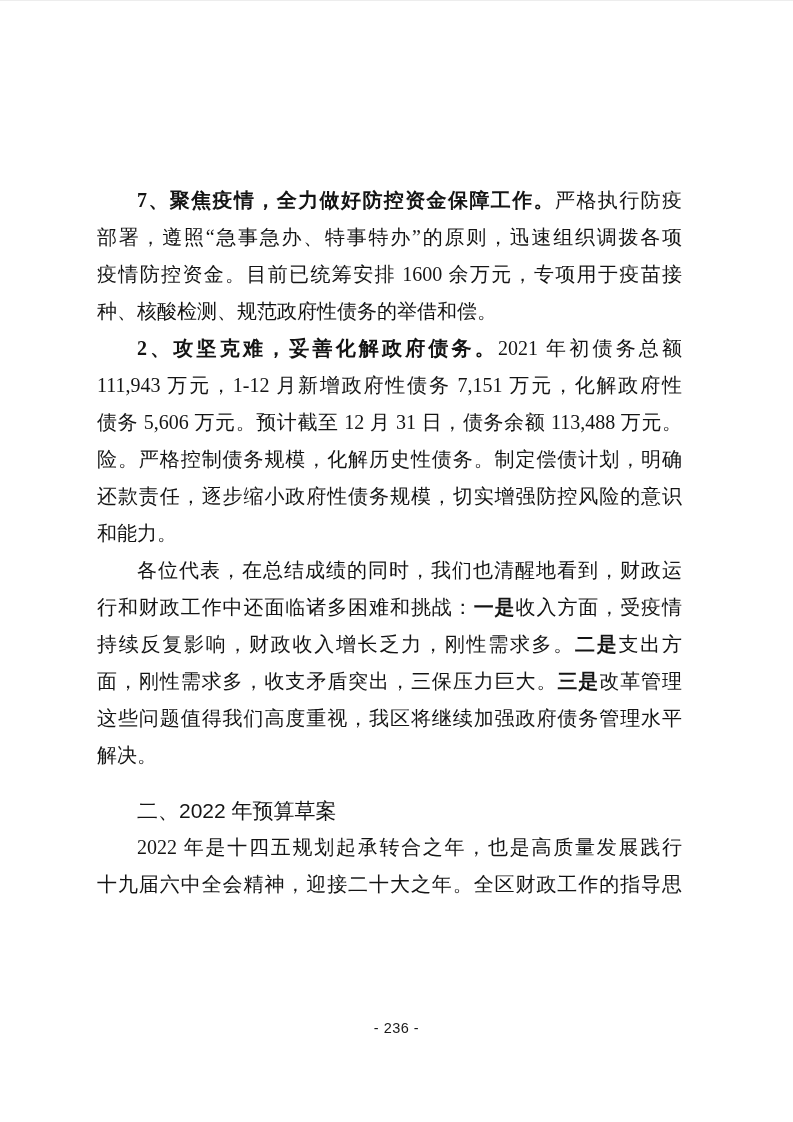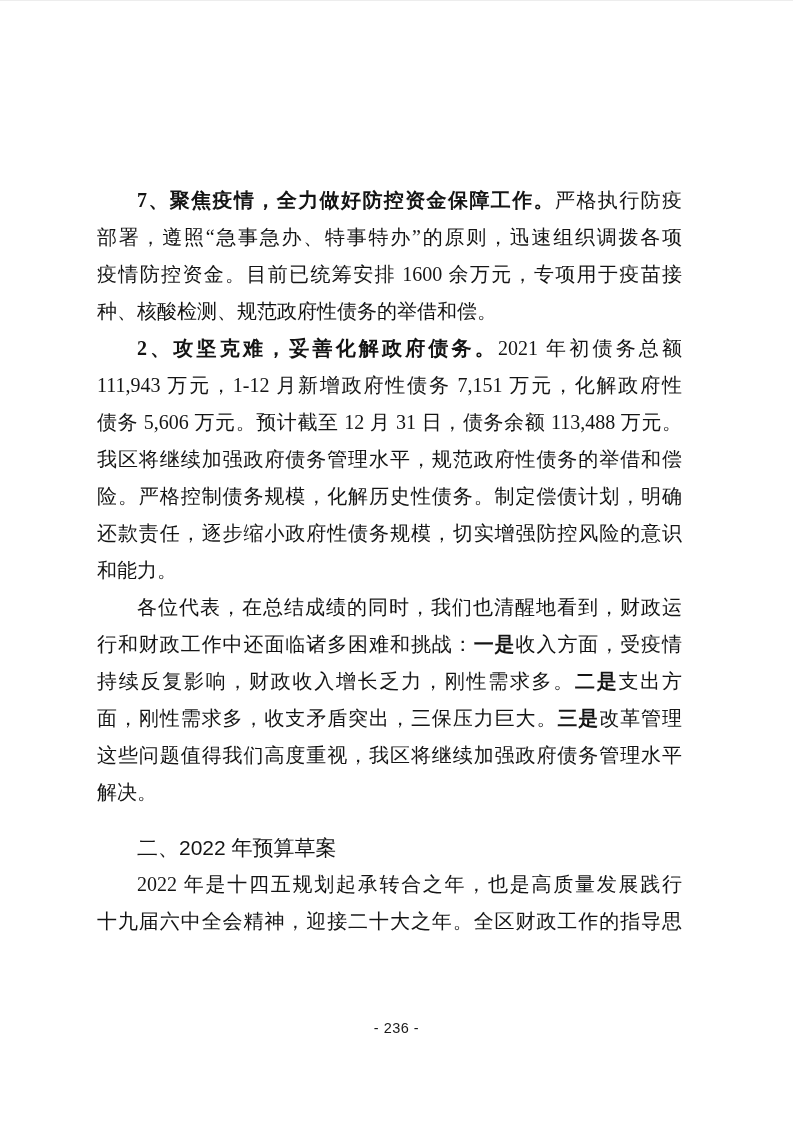--- a/index.html
+++ b/index.html
@@ -74,21 +74,20 @@
   <div class="doc-body">
 
     <p class="ln indent"><span class="run b">7、聚焦疫情，全力做好防控资金保障工作。</span><span class="run">严格执行防疫</span></p>
     <p class="ln"><span class="run">部署，遵照“急事急办、特事特办”的原则，迅速组织调拨各项</span></p>
     <p class="ln"><span class="run">疫情防控资金。目前已统筹安排 1600 余万元，专项用于疫苗接</span></p>
     <p class="ln last"><span class="run">种、核酸检测、规范政府性债务的举借和偿。</span></p>
 
     <p class="ln indent"><span class="run b">2、攻坚克难，妥善化解政府债务。</span><span class="run">2021 年初债务总额</span></p>
     <p class="ln"><span class="run">111,943 万元，1-12 月新增政府性债务 7,151 万元，化解政府性</span></p>
     <p class="ln"><span class="run">债务 5,606 万元。预计截至 12 月 31 日，债务余额 113,488 万元。</span></p>
-    <p class="ln"><span class="run">我区将继续加强政府债务管理水平，规范政府性债务的举借和偿</span></p>
     <p class="ln"><span class="run">险。严格控制债务规模，化解历史性债务。制定偿债计划，明确</span></p>
     <p class="ln"><span class="run">还款责任，逐步缩小政府性债务规模，切实增强防控风险的意识</span></p>
     <p class="ln last"><span class="run">和能力。</span></p>
 
     <p class="ln indent"><span class="run">各位代表，在总结成绩的同时，我们也清醒地看到，财政运</span></p>
     <p class="ln"><span class="run">行和财政工作中还面临诸多困难和挑战：</span><span class="run b">一是</span><span class="run">收入方面，受疫情</span></p>
     <p class="ln"><span class="run">持续反复影响，财政收入增长乏力，刚性需求多。</span><span class="run b">二是</span><span class="run">支出方</span></p>
     <p class="ln"><span class="run">面，刚性需求多，收支矛盾突出，三保压力巨大。</span><span class="run b">三是</span><span class="run">改革管理</span></p>
     <p class="ln"><span class="run">这些问题值得我们高度重视，我区将继续加强政府债务管理水平</span></p>
     <p class="ln last"><span class="run">解决。</span></p>

